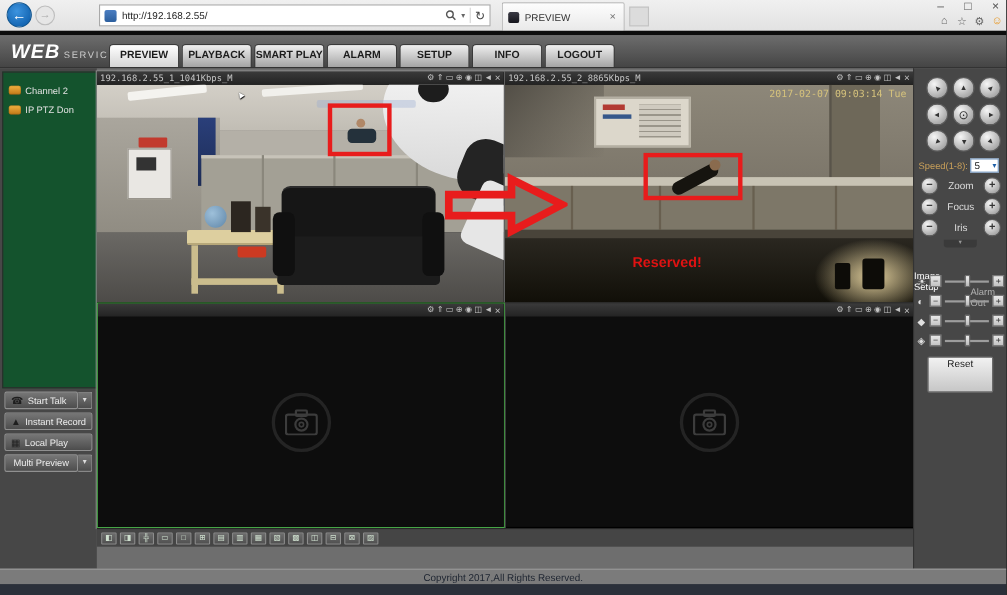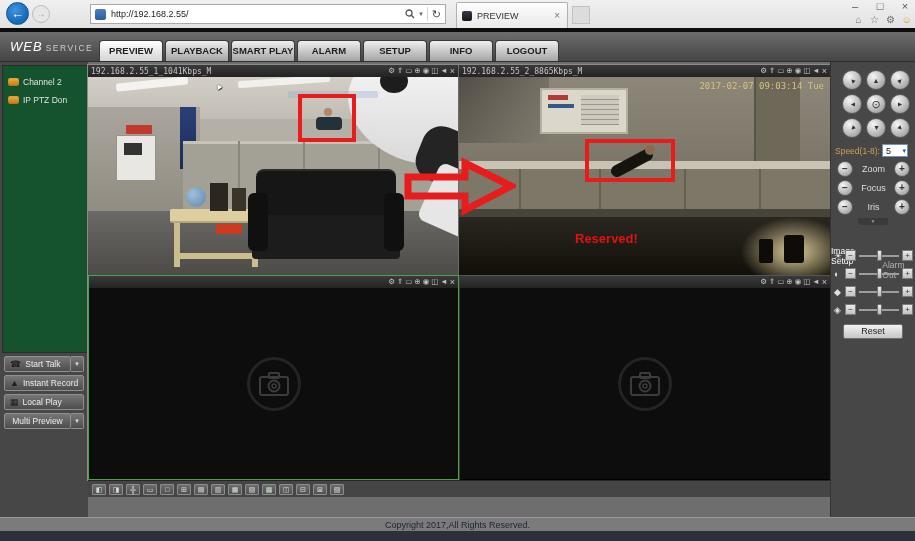--- a/index.html
+++ b/index.html
@@ -31,21 +31,21 @@
   .newtab { position:absolute; left:572px; top:6px; width:18px; height:18px; background:#dcdcdc; border:1px solid #c2c2c2; }
   .winctl { position:absolute; top:0; font-size:11px; color:#555; width:22px; height:14px; text-align:center; line-height:13px; }
   .wc-min { left:844px; } .wc-rst { left:869px; } .wc-cls { left:894px; }
   .chrome-ic2 { position:absolute; top:14px; font-size:10px; color:#6a6a6a; width:15px; text-align:center; }
   .ci-home { left:851px; } .ci-star { left:867px; } .ci-gear { left:883px; } .ci-smile { left:899px; color:#e8a23c; }
 
   
   .navbar { position:absolute; left:0; top:32px; width:915px; height:30px;
     background:linear-gradient(#6d6d6d,#454545); border-bottom:1px solid #2e2e2e; }
   .logo { position:absolute; left:10px; top:5px; }
-  .logo-web { font-style:italic; font-weight:normal; font-size:13px; color:#fff; letter-spacing:1px; }
+  .logo-web { font-style:italic; font-weight:bold; font-size:18px; color:#fff; letter-spacing:1px; }
   .logo-sub { font-size:8.5px; color:#cdcdcd; letter-spacing:1.5px; margin-left:3px; }
   .navtabs { position:absolute; left:99px; bottom:0; display:flex; }
   .ntab { width:64px; height:21px; margin-right:2px; border:1px solid #3a3a3a; border-bottom:none;
     border-radius:4px 4px 0 0; background:linear-gradient(#efefef,#a4a4a4); font-size:9.5px; font-weight:bold;
     color:#1c1c1c; text-align:center; line-height:20px; }
   .ntab.active { background:linear-gradient(#ffffff,#d4d4d4); }
 
   
   .sidebar { position:absolute; left:0; top:62px; width:88px; height:455px; background:#474747; }
   .channel-panel { position:absolute; left:2px; top:3px; width:104px; height:288px; background:#14532d; border:1px solid #2c2c2c; }
@@ -121,21 +121,21 @@
   .is-div { width:1px; height:10px; background:#6e6e6e; margin:0 4px; }
   .is-tab { color:#b3b3b3;margin-top:28px; }
   .srow { position:absolute; left:3px; width:79px; height:13px; display:flex; align-items:center; }
   .sr1{top:187px;} .sr2{top:205px;} .sr3{top:223px;} .sr4{top:241px;}
   .sic { width:11px; font-size:9px; color:#e0e0e0; flex:none; }
   .sqb { width:11px; height:11px; background:linear-gradient(#e9e9e9,#c2c2c2); border:1px solid #7a7a7a;
     font-size:8px; color:#333; text-align:center; line-height:9px; flex:none; }
   .strack { flex:1; height:2px; background:#9d9d9d; margin:0 3px; position:relative; }
   .sthumb { position:absolute; left:50%; top:-5px; width:5px; height:11px; margin-left:-2px;
     background:linear-gradient(#f0f0f0,#b8b8b8); border:1px solid #6f6f6f; border-radius:1px; }
-  .reset-btn { position:absolute; left:12px; top:262px; width:60px; height:15px;
+  .reset-btn { position:absolute; left:12px; top:262px; width:60px; height:33px;
     background:linear-gradient(#f2f2f2,#c6c6c6); border:1px solid #6f6f6f; border-radius:2px;
     font-size:9px; color:#222; text-align:center; line-height:13px; }
 
   
   .footer { position:absolute; left:0; top:517px; width:915px; height:14px; background:#7b7b7b; border-top:1px solid #989898;
     text-align:center; font-size:9px; color:#1d2430; line-height:14px; }
   .bottombar { position:absolute; left:0; top:531px; width:915px; height:10px; background:#2b303a; }
 </style>
 </head>
 <body>

